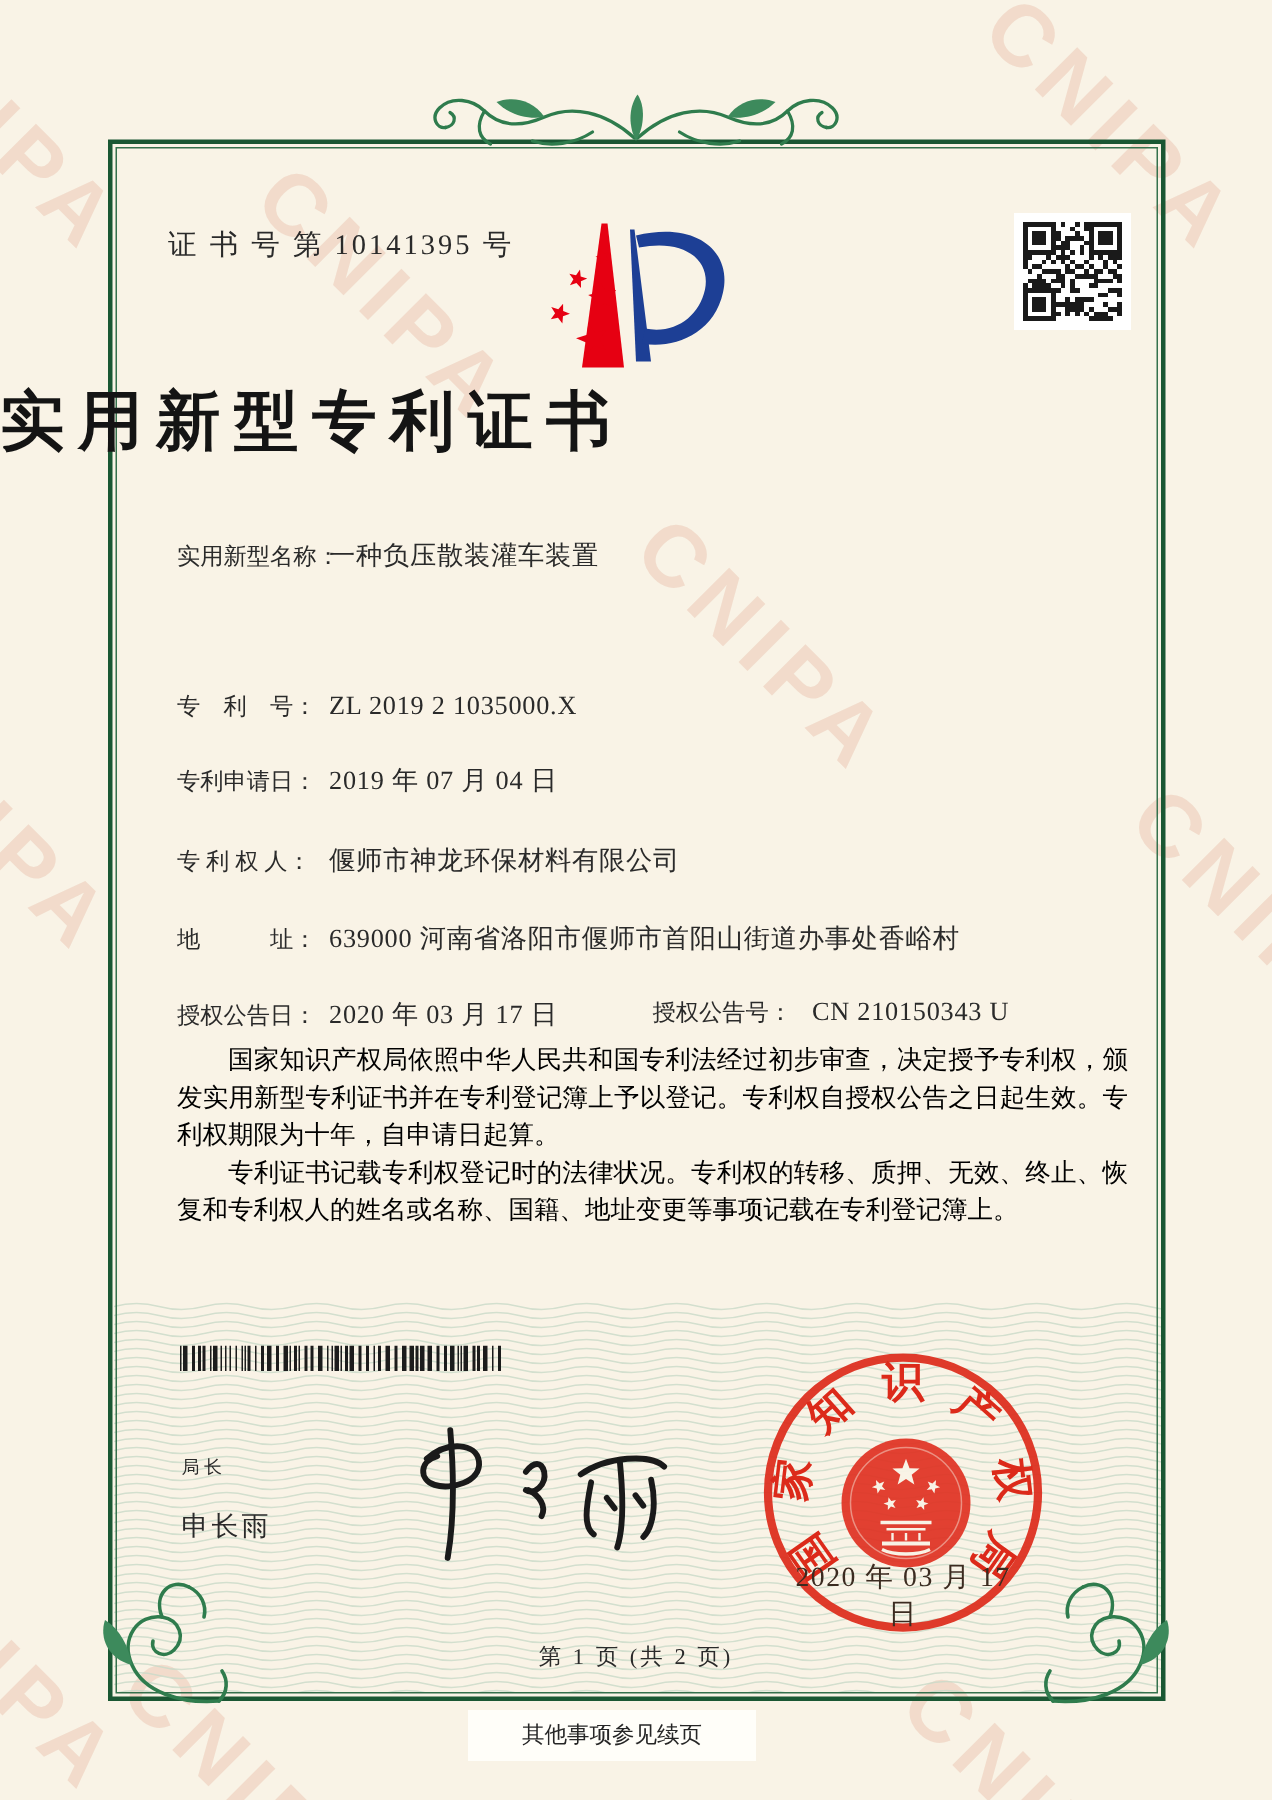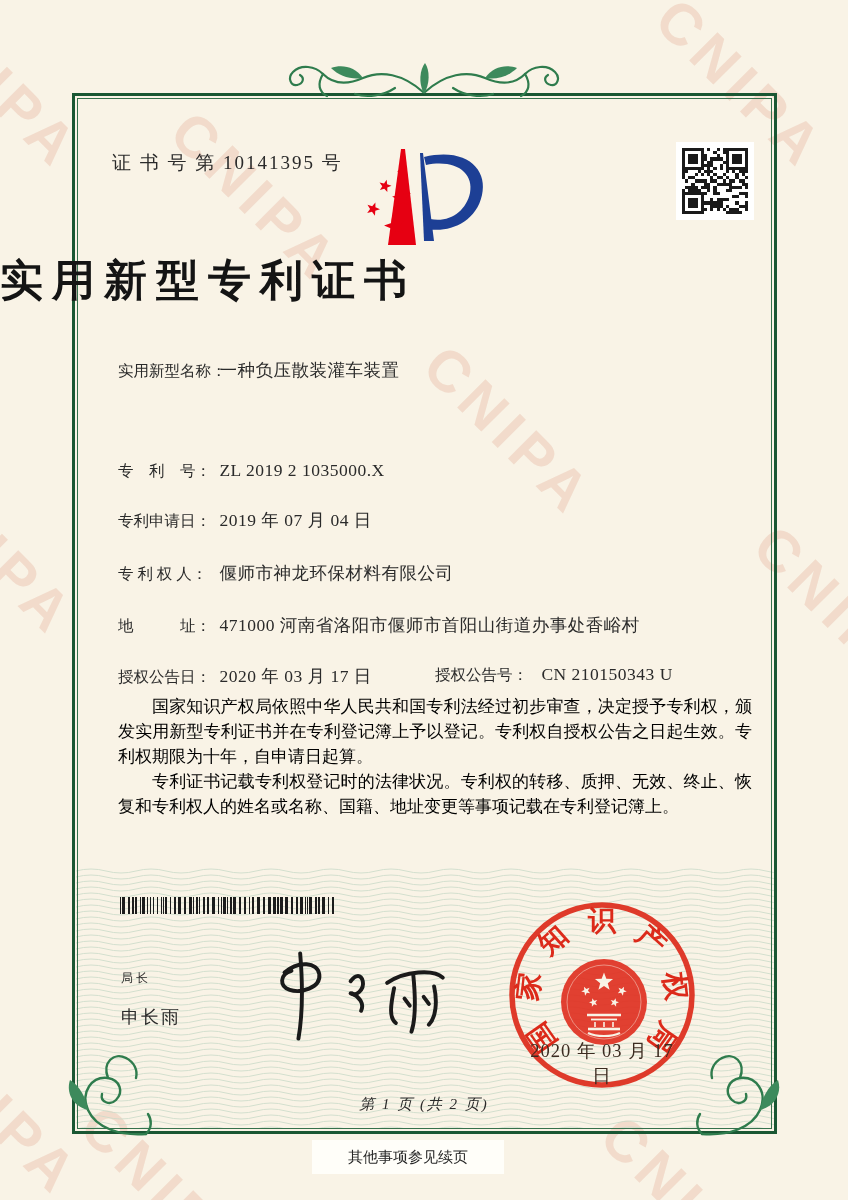--- a/index.html
+++ b/index.html
@@ -33,21 +33,21 @@
   .paras p{margin:0;text-indent:2em;}
   .barcode{position:absolute;left:120px;top:897px;z-index:5;}
   .director-label{position:absolute;left:121px;top:970px;font-size:12px;letter-spacing:3px;z-index:5;}
   .director-name{position:absolute;left:121px;top:1005px;font-size:18px;letter-spacing:2px;z-index:5;}
   .signature{position:absolute;left:248px;top:942px;z-index:5;}
   .seal{position:absolute;left:507px;top:900px;z-index:6;}
   .seal-ch{font-family:"Liberation Serif","DejaVu Serif",serif;font-size:28px;font-weight:bold;fill:#dc2a1a;}
   .seal-date{position:absolute;left:522px;top:1038px;width:160px;text-align:center;
              font-size:18.5px;color:#3b2b20;letter-spacing:1px;z-index:7;}
   .page-num{position:absolute;left:0;top:1095px;width:848px;text-align:center;
-            font-size:15px;letter-spacing:2px;z-index:5;font-style:italic;}
+            font-size:15px;letter-spacing:2px;z-index:5;}
   .cont-note{position:absolute;left:312px;top:1140px;width:192px;height:34px;background:#fffef9;
              text-align:center;line-height:34px;font-size:15px;color:#262626;z-index:5;}
 </style>
 </head>
 <body>
 
 <div class="page">
 
   <div class="wm" style="left:-55px;top:-15px">CNIPA</div>
   <div class="wm" style="left:205px;top:98px">CNIPA</div>
@@ -371,21 +371,21 @@
   <div class="field-row r4">
     <span class="flabel">专利申请日：</span>
     <span class="fvalue">2019 年 07 月 04 日</span>
   </div>
   <div class="field-row r5">
     <span class="flabel">专 利 权 人：</span>
     <span class="fvalue">偃师市神龙环保材料有限公司</span>
   </div>
   <div class="field-row r6">
     <span class="flabel">地　　　址：</span>
-    <span class="fvalue">471000 河南省洛阳市偃师市首阳山街道办事处香峪村</span>
+    <span class="fvalue">639000 河南省洛阳市偃师市首阳山街道办事处香峪村</span>
   </div>
   <div class="field-row r7">
     <span class="flabel">授权公告日：</span>
     <span class="fvalue">2020 年 03 月 17 日</span>
   </div>
   <div class="grant-no">
     <span class="glabel">授权公告号：</span>
     <span class="fvalue">CN 210150343 U</span>
   </div>
 

